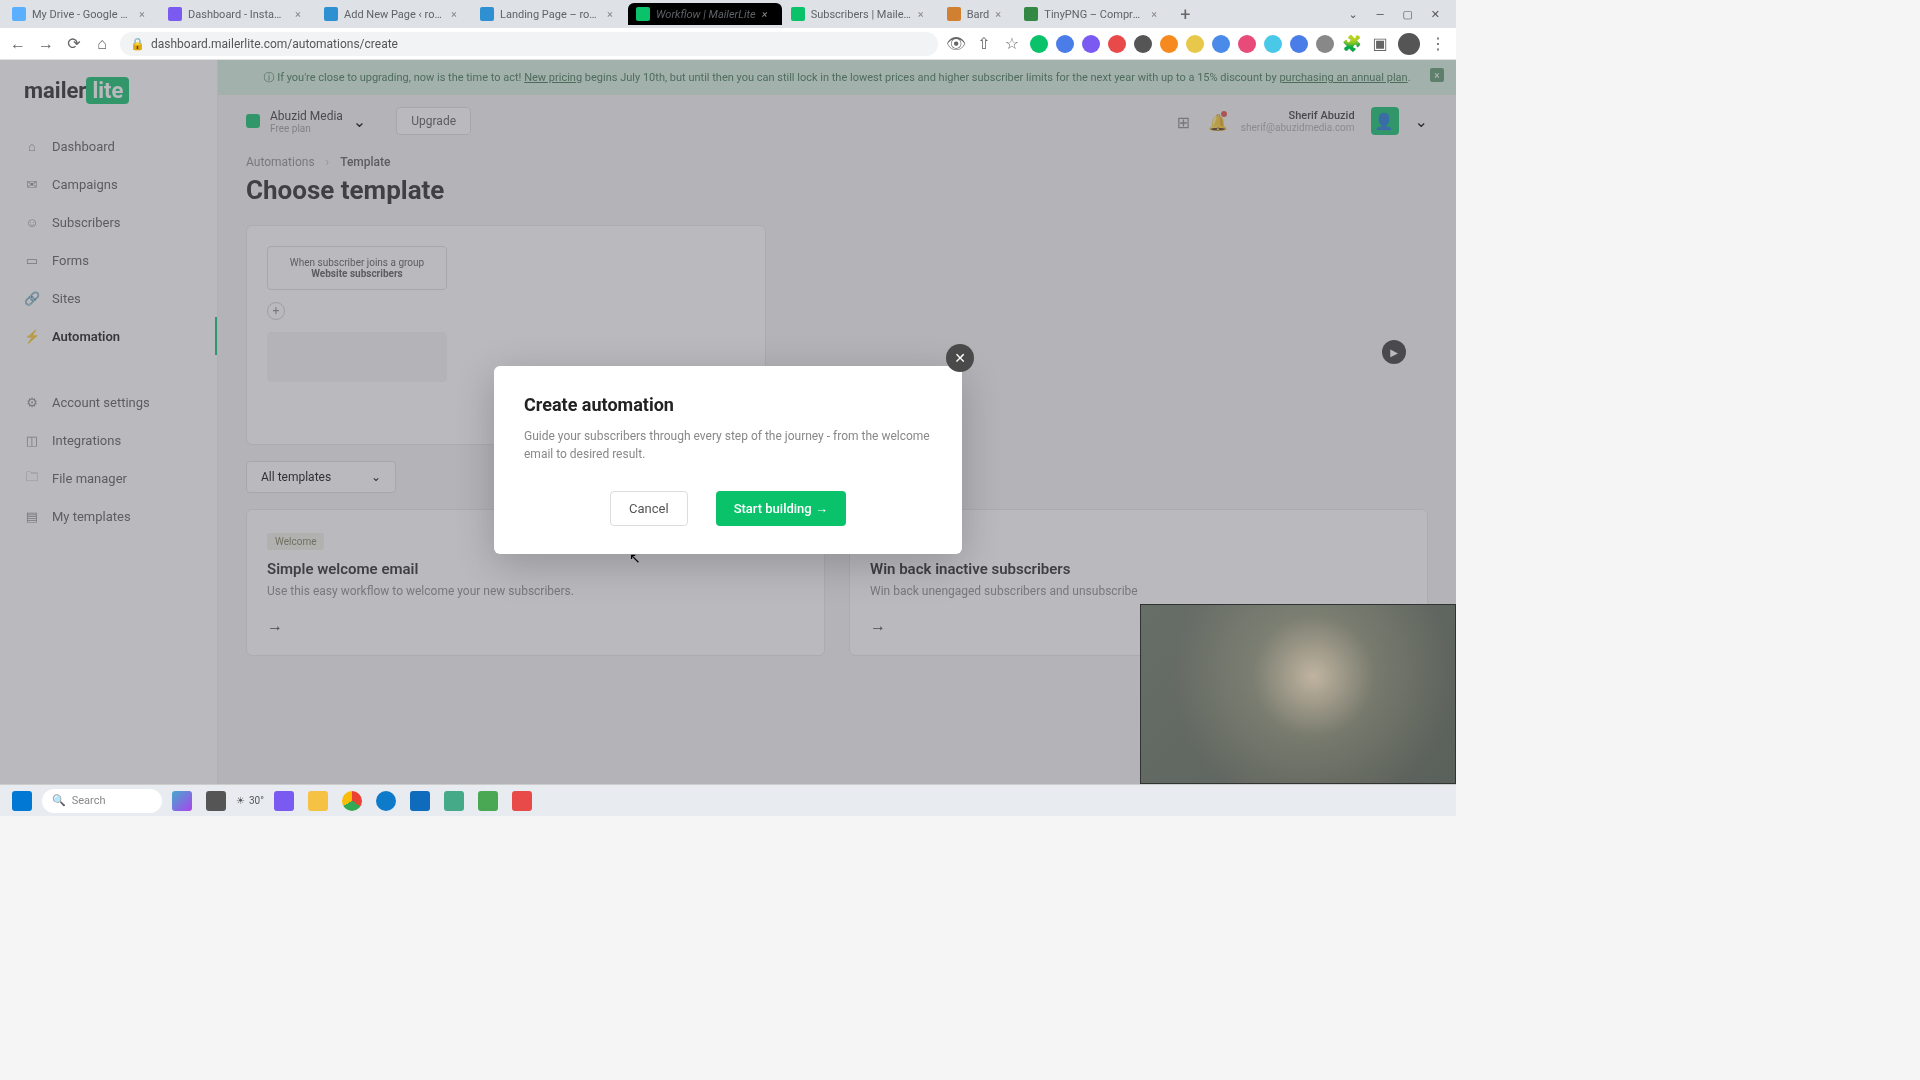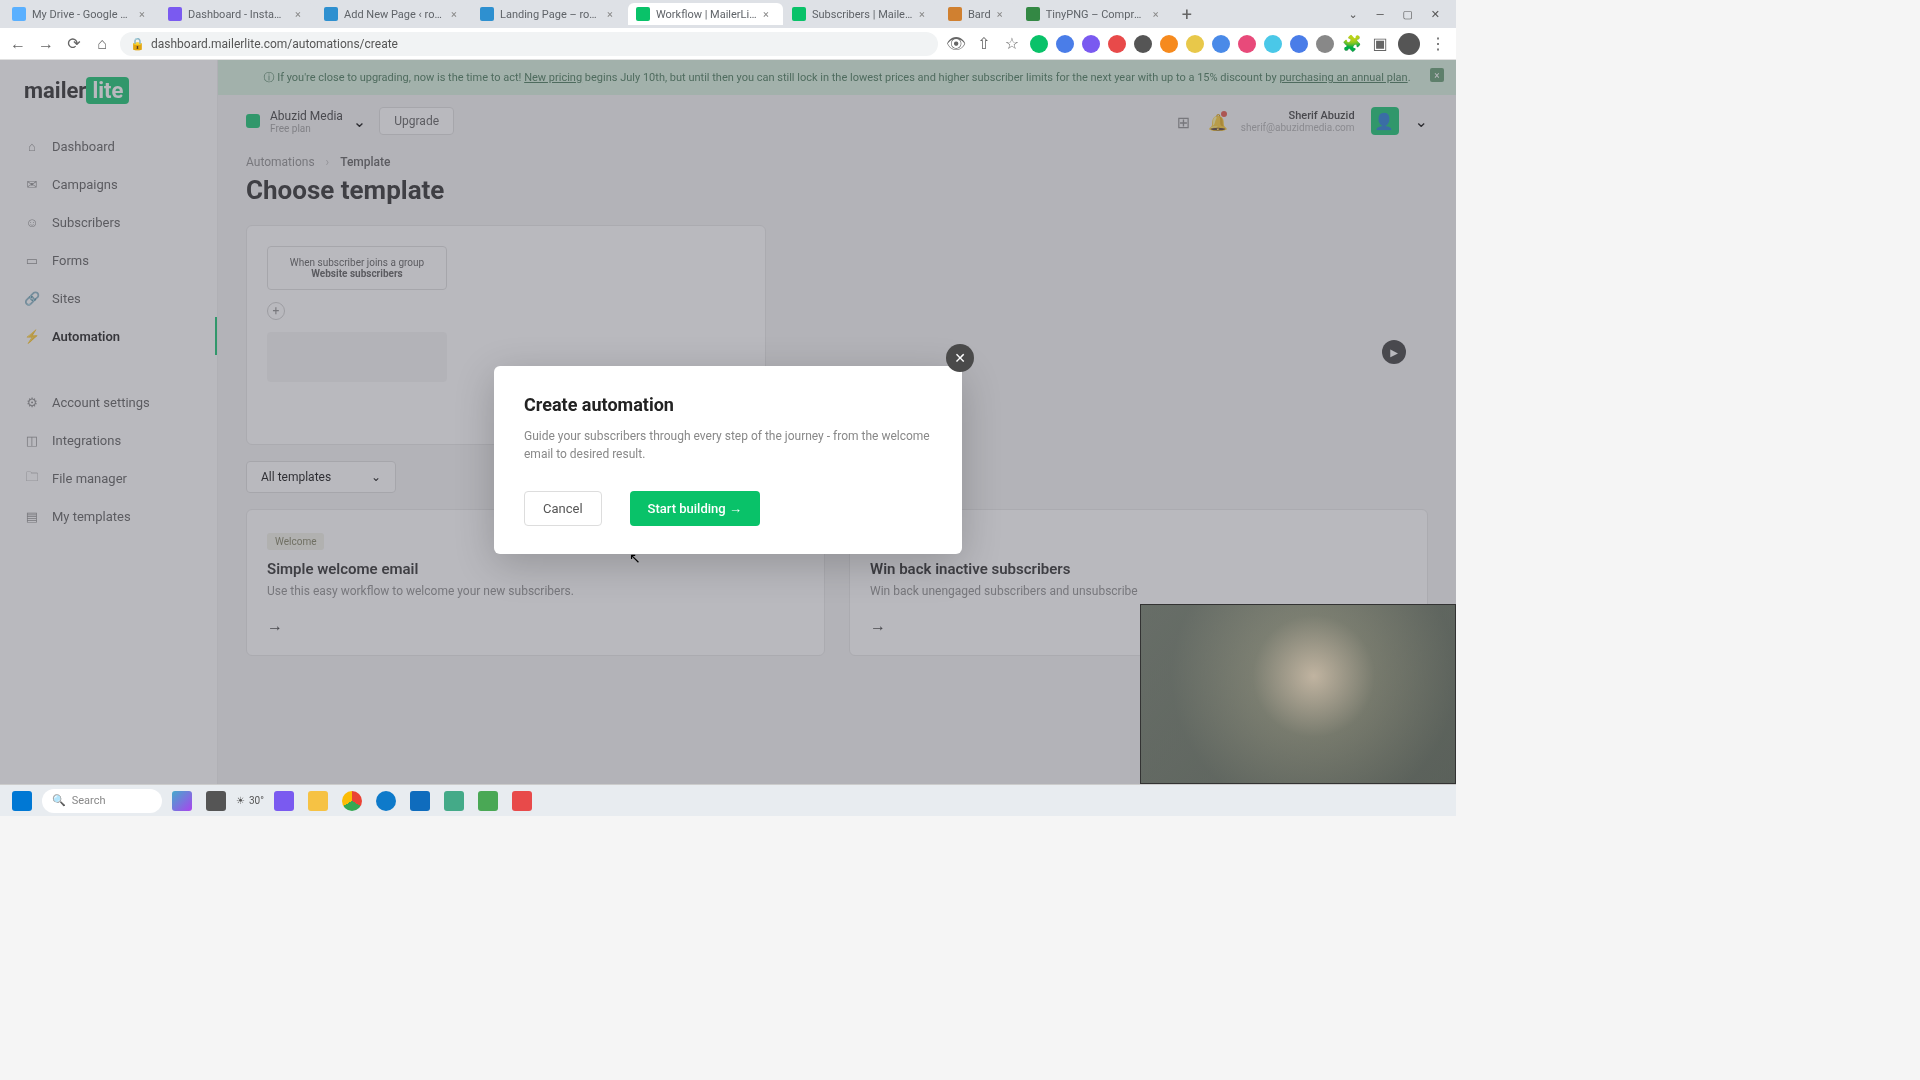--- a/index.html
+++ b/index.html
@@ -1,21 +1,21 @@
 <!DOCTYPE html>
 <html><head>
 <meta charset="utf-8">
 <style>
 * { margin: 0; padding: 0; box-sizing: border-box; font-family: -apple-system, BlinkMacSystemFont, "Segoe UI", Roboto, sans-serif; }
 body { background: #f5f5f5; overflow: hidden; width: 1456px; height: 816px; position: relative; }
 
 
 .browser-tabs { height: 28px; background: #dee1e6; display: flex; align-items: center; padding: 0 4px; font-size: 11px; }
 .tab { display: flex; align-items: center; padding: 4px 8px; background: #dee1e6; border-radius: 6px 6px 0 0; margin-right: 1px; max-width: 155px; min-width: 0; color: #5f6368; cursor: pointer; }
-.tab.active { background: #ffffff; }
+.tab.active { background: #000000; font-style: italic; }
 .tab-icon { width: 14px; height: 14px; margin-right: 6px; background: #888; border-radius: 2px; flex-shrink: 0; }
 .tab-title { white-space: nowrap; overflow: hidden; text-overflow: ellipsis; flex: 1; }
 .tab-close { margin-left: 6px; width: 12px; color: #888; flex-shrink: 0; }
 .tab-add { padding: 0 8px; color: #666; font-size: 18px; }
 .win-controls { margin-left: auto; display: flex; gap: 18px; padding: 0 12px; color: #555; }
 
 .toolbar { height: 32px; background: #fff; display: flex; align-items: center; padding: 0 8px; border-bottom: 1px solid #e0e0e0; gap: 8px; }
 .nav-btn { width: 20px; color: #666; text-align: center; cursor: pointer; }
 .url-bar { flex: 1; height: 24px; background: #f1f3f4; border-radius: 12px; display: flex; align-items: center; padding: 0 10px; font-size: 12px; color: #555; }
 .lock-icon { margin-right: 6px; color: #5f6368; }
@@ -33,21 +33,21 @@
 .nav-icon { width: 16px; height: 16px; display: inline-flex; align-items: center; justify-content: center; color: #888; }
 .nav-spacer { height: 28px; }
 .sidebar-footer { margin-top: auto; padding: 12px 24px 20px; font-size: 11px; color: #888; display: flex; align-items: center; gap: 12px; }
 .sidebar-footer a { color: #888; }
 
 .main { flex: 1; overflow: hidden; position: relative; }
 .banner { background: #d5f0dc; color: #3d7150; font-size: 11px; padding: 10px 20px; text-align: center; position: relative; }
 .banner a { color: #3d7150; text-decoration: underline; }
 .banner-close { position: absolute; right: 12px; top: 8px; background: #5a9668; color: #fff; width: 14px; height: 14px; font-size: 10px; border-radius: 2px; display: flex; align-items: center; justify-content: center; cursor: pointer; }
 
-.topbar { display: flex; align-items: center; padding: 12px 28px; gap: 13px; }
+.topbar { display: flex; align-items: center; padding: 12px 28px; gap: 30px; }
 .account-switch { display: flex; align-items: center; gap: 10px; cursor: pointer; }
 .acc-dot { width: 14px; height: 14px; background: #09c269; border-radius: 3px; }
 .acc-name { font-size: 12px; color: #333; }
 .acc-plan { font-size: 10px; color: #999; }
 .upgrade-btn { border: 1px solid #ddd; padding: 6px 14px; border-radius: 4px; font-size: 12px; color: #555; background: #fff; cursor: pointer; }
 .top-right { margin-left: auto; display: flex; align-items: center; gap: 16px; }
 .top-icon { width: 16px; height: 16px; color: #888; cursor: pointer; position: relative; }
 .bell-dot { position: absolute; top: -2px; right: -2px; width: 6px; height: 6px; background: #e74c3c; border-radius: 50%; }
 .user-info { text-align: right; font-size: 11px; }
 .user-name { color: #333; font-weight: 500; }
@@ -81,21 +81,21 @@
 .tc-desc { font-size: 12px; color: #888; margin-bottom: 18px; }
 .tc-arrow { font-size: 16px; color: #333; }
 
 
 .dim { position: absolute; inset: 0; background: rgba(100,100,110,0.45); }
 .modal { position: absolute; left: 494px; top: 306px; width: 468px; background: #fff; border-radius: 6px; padding: 28px 30px; box-shadow: 0 10px 40px rgba(0,0,0,0.2); }
 .modal-close { position: absolute; right: -12px; top: -22px; width: 28px; height: 28px; background: #4a4a4a; border-radius: 50%; color: #fff; display: flex; align-items: center; justify-content: center; cursor: pointer; font-size: 14px; }
 .modal-title { font-size: 18px; font-weight: 700; color: #222; margin-bottom: 12px; }
 .modal-desc { font-size: 12px; color: #888; margin-bottom: 20px; line-height: 1.5; }
 .modal-input { width: 100%; border: 1px solid #c5d5e5; background: #f5f9fc; padding: 10px 12px; border-radius: 4px; font-size: 13px; color: #333; outline: none; }
-.modal-footer { display: flex; justify-content: flex-start; gap: 28px; margin-top: 28px; }
+.modal-footer { display: flex; justify-content: center; gap: 28px; margin-top: 28px; }
 .btn-cancel { border: 1px solid #ddd; background: #fff; padding: 9px 18px; border-radius: 4px; font-size: 13px; color: #555; cursor: pointer; }
 .btn-start { background: #09c269; color: #fff; border: none; padding: 9px 18px; border-radius: 4px; font-size: 13px; font-weight: 500; cursor: pointer; }
 
 .cursor { position: absolute; left: 629px; top: 490px; font-size: 14px; pointer-events: none; }
 
 
 .taskbar { position: absolute; bottom: 0; left: 0; right: 0; height: 32px; background: #e8ecf0; display: flex; align-items: center; padding: 0 8px; gap: 6px; border-top: 1px solid #ccc; }
 .tb-item { width: 28px; height: 26px; display: flex; align-items: center; justify-content: center; border-radius: 3px; cursor: pointer; }
 .tb-search { flex: 0 0 120px; background: #fff; border-radius: 14px; height: 24px; display: flex; align-items: center; padding: 0 10px; font-size: 11px; color: #888; gap: 6px; }
 .tb-icon { width: 20px; height: 20px; border-radius: 3px; }

